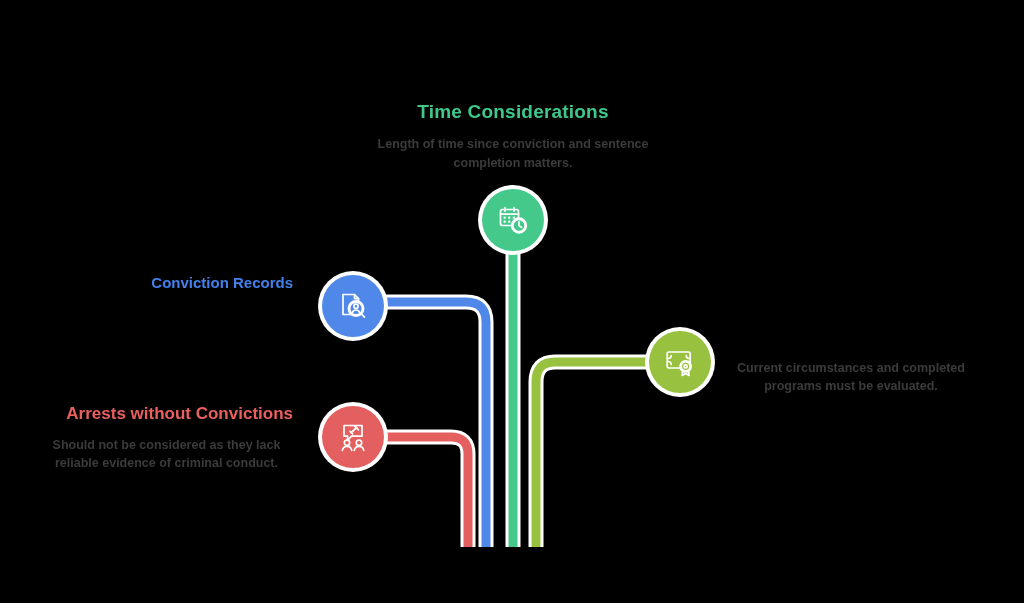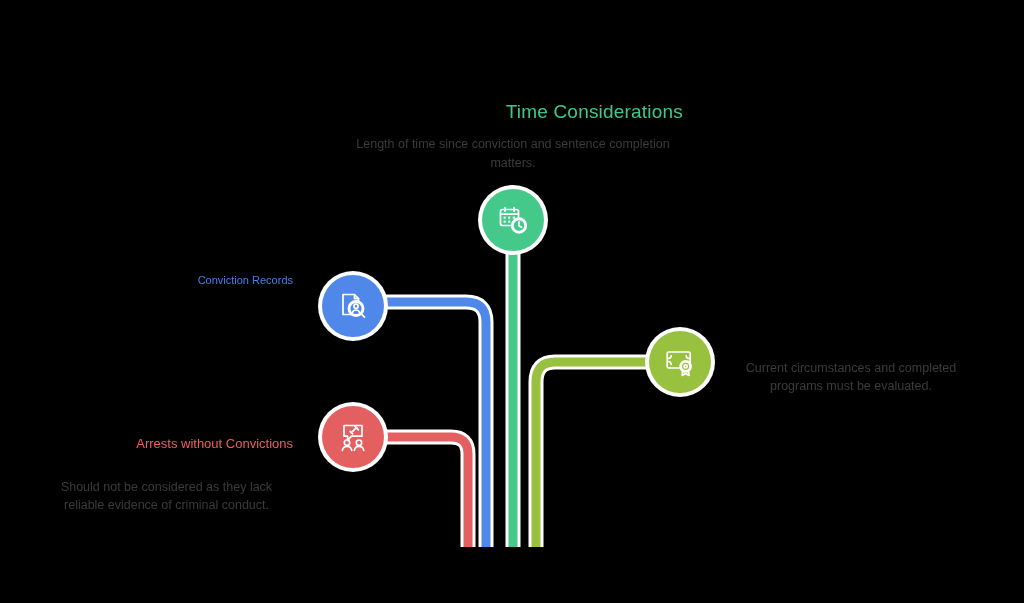--- a/index.html
+++ b/index.html
@@ -33,46 +33,45 @@
   .node svg { width:32px; height:32px; display:block; }
 
   #node-time  { left:482px; top:189px; background:#44C98A; }
   #node-conv  { left:322px; top:275px; background:#4F88E8; }
   #node-arr   { left:322px; top:406px; background:#E46060; }
   #node-reh   { left:649px; top:331px; background:#97C13F; }
 
   
   .block { position:absolute; z-index:6; }
   .block .title {
-    font-weight:normal;
+    font-weight:bold;
     line-height:1.22;
-    text-align:right;
   }
   .block .desc {
     color:#3b3b3b;
     font-size:12.5px;
     line-height:1.47;
-    font-weight:normal;
+    font-weight:bold;
     margin-top:9px;
     text-align:center;
   }
 
   
   #blk-time { left:343px; top:100px; width:340px; text-align:center; }
   #blk-time .title { color:#3ec98a; font-size:19px; letter-spacing:.2px; }
   #blk-time .desc  { margin-top:12px; }
 
   
   #blk-conv { left:55px; top:274px; width:238px; text-align:right; }
-  #blk-conv .title { color:#4380ec; font-size:11px; }
+  #blk-conv .title { color:#4380ec; font-size:15px; }
 
   
   #blk-arr { left:40px; top:404px; width:253px; text-align:right; }
-  #blk-arr .title { color:#e9605f; font-size:13px;margin-top:32px; }
-  #blk-arr .desc { margin-top:26px; }
+  #blk-arr .title { color:#e9605f; font-size:17px; }
+  #blk-arr .desc { margin-top:11px; }
 
   
   #blk-reh { left:735px; top:335px; width:232px; text-align:left; }
   #blk-reh .title { color:#96c03e; font-size:17px; }
   #blk-reh .desc { margin-top:24px; }
 </style>
 </head>
 <body>
 
 <div id="stage">

